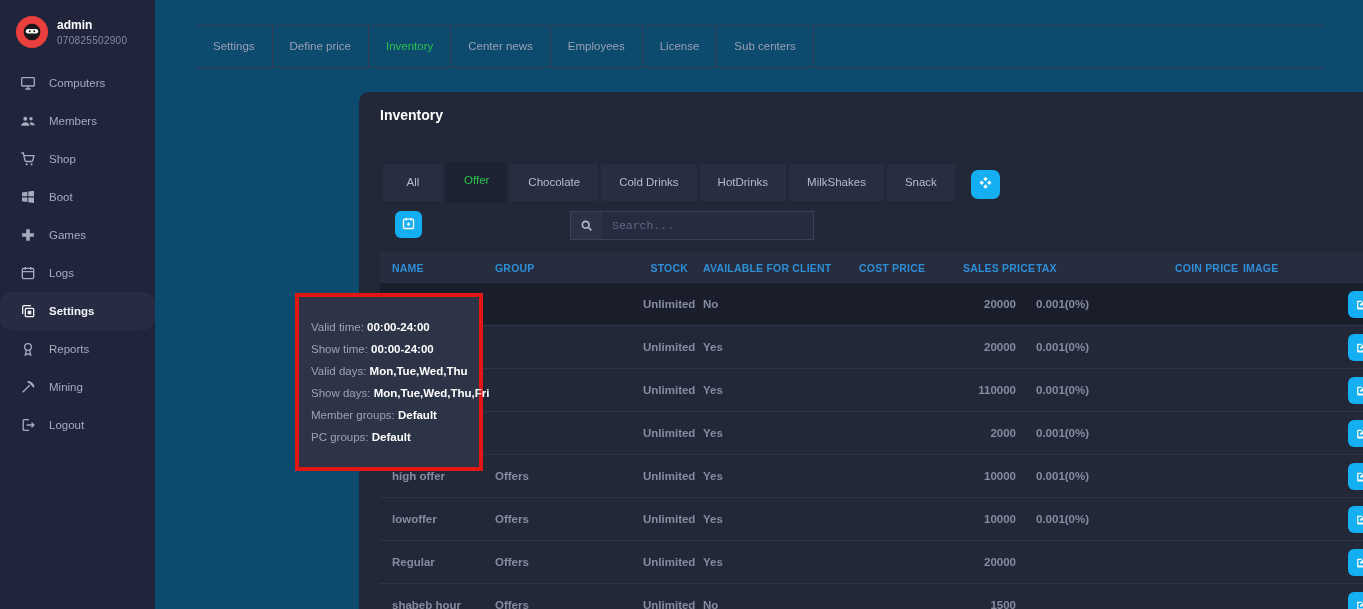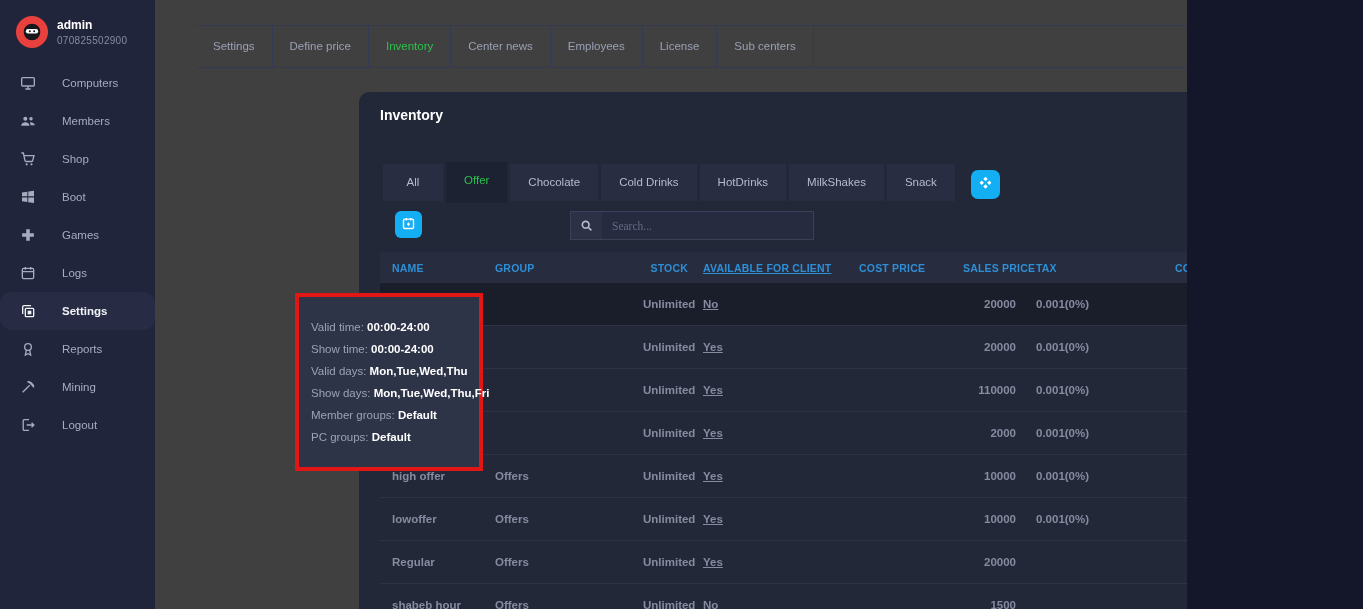--- a/index.html
+++ b/index.html
@@ -1,28 +1,28 @@
 <!DOCTYPE html>
 <html><head>
 <meta charset="utf-8">
 <style>
   * { box-sizing: border-box; margin: 0; padding: 0; }
   html,body { background:#14172a; }
   body { font-family:"Liberation Sans", sans-serif; }
-  .page { position:relative; width:1187px; height:609px; overflow:hidden; background:#404040; }
+  .page { position:relative; width:1363px; height:609px; overflow:hidden; background:#0c4a6e; }
 
   
   .sidebar { position:absolute; left:0; top:0; width:155px; height:609px; background:#21253b; z-index:2; }
   .user-row { display:flex; align-items:center; gap:9px; padding:16px 8px 0 16px; }
   .avatar { width:32px; height:32px; border-radius:50%; background:#e8413d; flex:none;
             display:flex; align-items:center; justify-content:center; }
   .user-name { font-size:12px; font-weight:700; color:#ffffff; line-height:14px; }
   .user-phone { font-size:10px; color:#858ba4; margin-top:3px; letter-spacing:.3px; }
   .nav { margin-top:16px; }
-  .nav-item { display:flex; align-items:center; gap:26px; height:38px; padding-left:20px;
+  .nav-item { display:flex; align-items:center; gap:13px; height:38px; padding-left:20px;
               color:#a6abc0; font-size:11.5px; cursor:pointer; }
   .nav-item .nav-icon { width:16px; height:16px; flex:none; display:flex; }
   .nav-item .nav-icon svg { width:16px; height:16px; }
   .nav-item.active { background:#272c44; border-radius:12px; color:#f2f3f7; font-weight:700; }
 
   
   .main { position:absolute; left:155px; top:0; width:1208px; height:609px; }
   .tabbar { position:absolute; left:41px; top:25px; width:1129px; height:43px;
             border-top:1px solid #343954; border-bottom:1px solid #343954; display:flex; }
   .top-tab { padding:0 17px; line-height:41px; font-size:11.5px; color:#9aa0b5;
@@ -43,35 +43,35 @@
   .diamond-btn svg { width:17px; height:17px; }
 
   .cal-btn { position:absolute; left:36px; top:119px; width:27px; height:27px; border-radius:6px;
              background:#14aef2; border:none; display:flex; align-items:center; justify-content:center; cursor:pointer; }
   .cal-btn svg { width:15px; height:15px; }
   .search { position:absolute; left:211px; top:119px; width:244px; height:29px; display:flex;
             border:1px solid #3a4059; background:#262b40; }
   .search-iconbox { width:31px; background:#2c3146; display:flex; align-items:center; justify-content:center; flex:none; }
   .search-iconbox svg { width:13px; height:13px; }
   .search input { flex:1; background:transparent; border:none; outline:none; color:#cfd3e0;
-                  font-size:11.5px; padding:0 10px; font-family:Liberation Serif, serif; }
+                  font-size:11.5px; padding:0 10px; font-family:Liberation Mono, monospace; }
   .search input::placeholder { color:#646a85; }
 
   
   .table { position:absolute; left:21px; top:160px; width:1066px; }
   .thead { display:flex; align-items:center; height:31px; background:#272c3e; }
   .th { font-size:10.5px; font-weight:700; color:#2e8ed6; letter-spacing:.2px; white-space:nowrap; }
   .trow { display:flex; align-items:center; height:43px; border-bottom:1px solid #2e3349; }
   .trow.hovered { background:#1a1d2a; }
   .td { font-size:11.5px; font-weight:600; color:#868ba0; white-space:nowrap; overflow:hidden; }
 
   .c-name   { width:115px; padding-left:12px; }
   .c-group  { width:148px; }
   .c-stock  { width:60px;  text-align:right; padding-right:15px; }
-  .c-avail  { width:156px;text-decoration:underline; }
+  .c-avail  { width:156px; }
   .c-cost   { width:104px; }
   .c-sales  { width:57px;  text-align:right; padding-right:4px; }
   .c-tax    { width:155px; padding-left:16px; }
   .c-coin   { width:68px; }
   .c-image  { width:105px; }
   .c-actions{ width:98px; display:flex; gap:4px; align-items:center; overflow:visible; }
 
   .abtn { width:27px; height:27px; border-radius:6px; border:none; display:flex;
           align-items:center; justify-content:center; cursor:pointer; padding:0; flex:none; }
   .abtn svg { width:13px; height:13px; }

